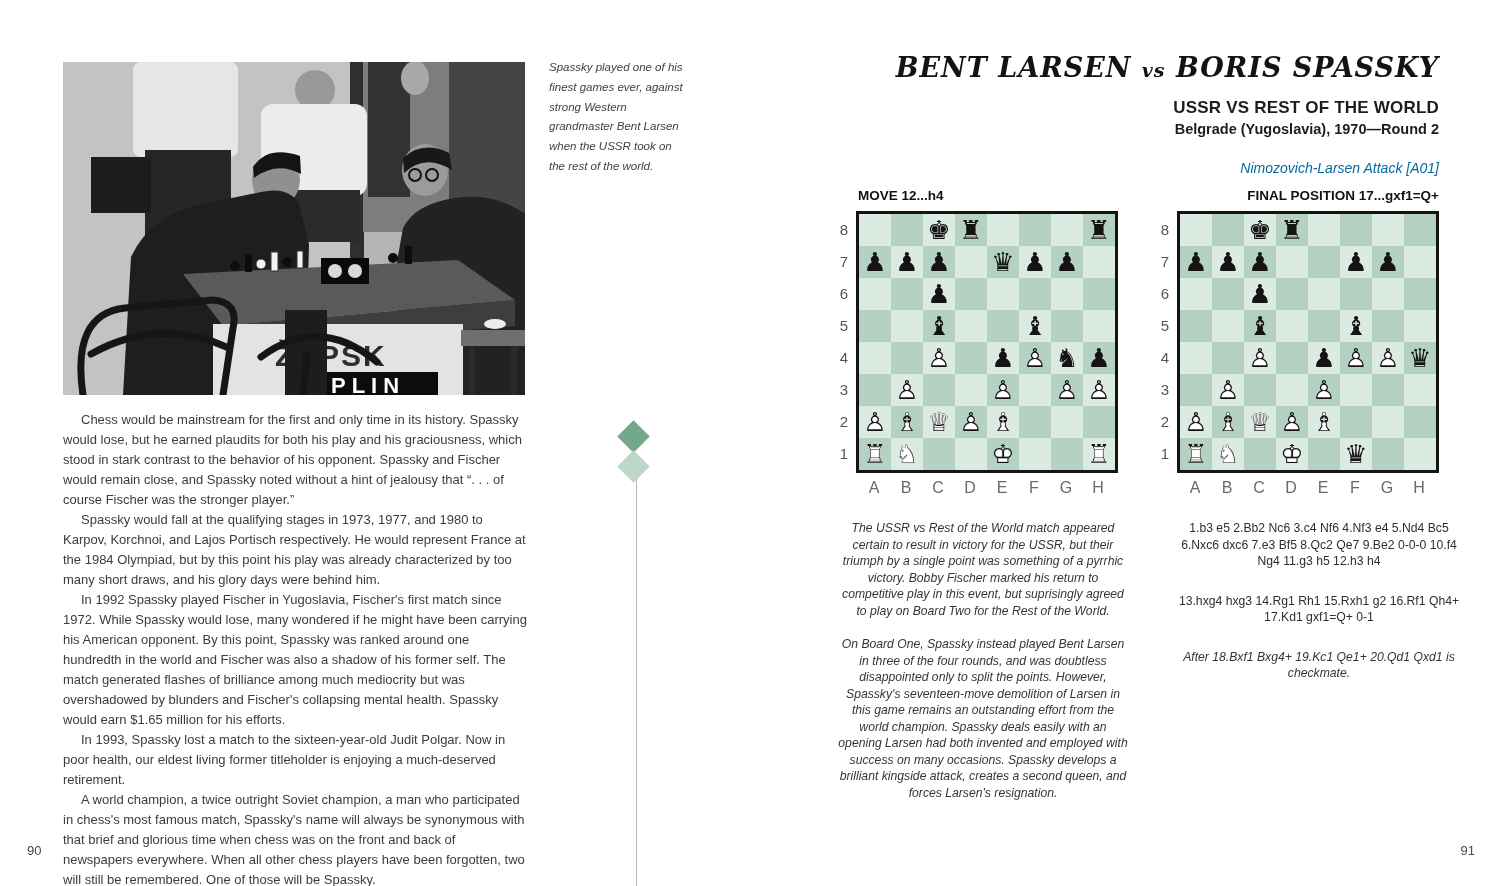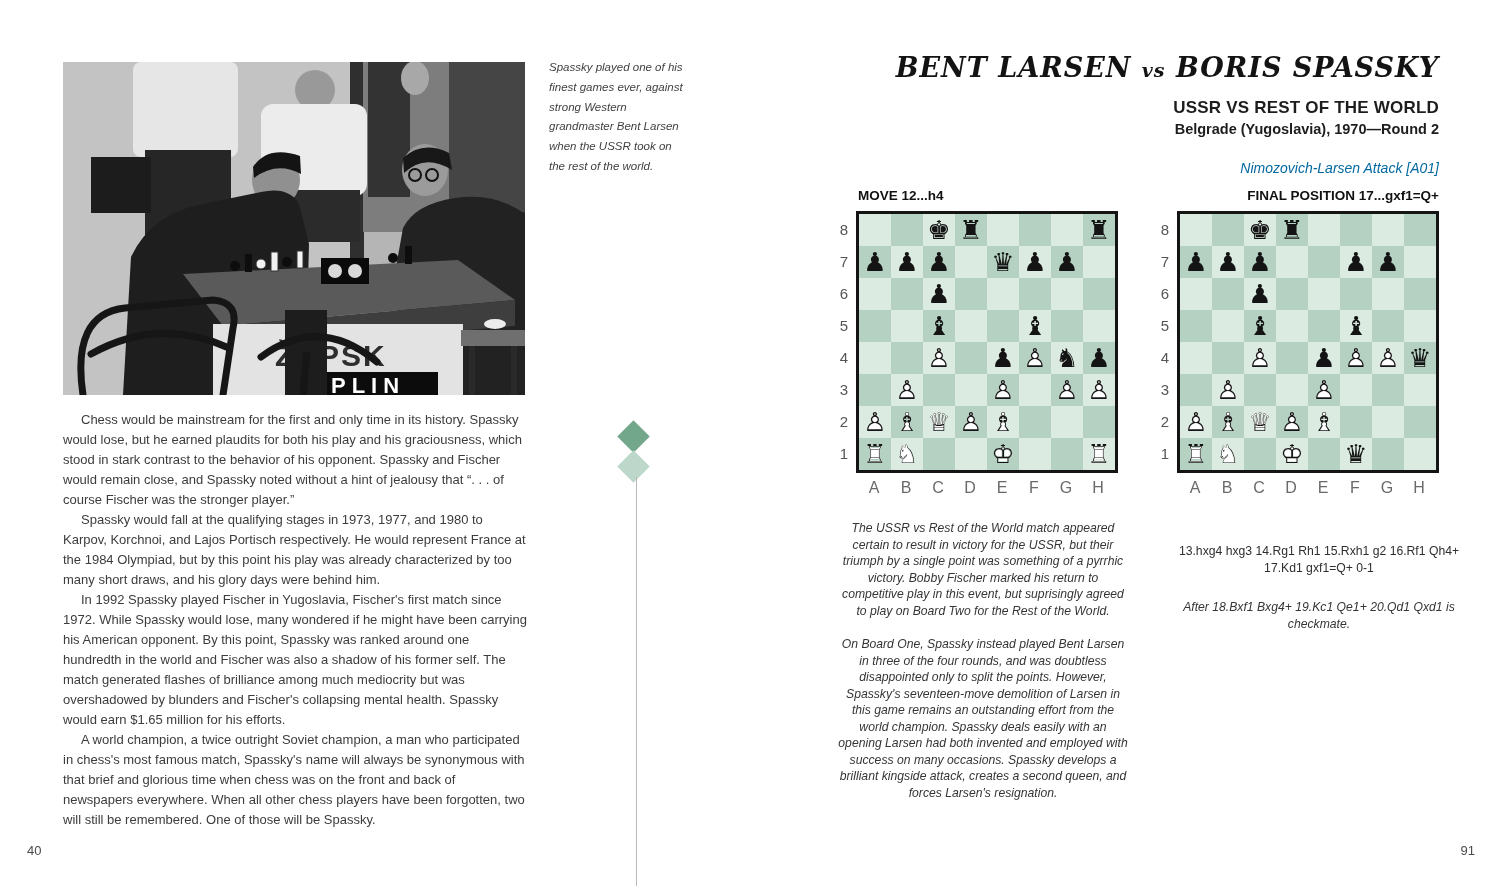--- a/index.html
+++ b/index.html
@@ -113,24 +113,25 @@
     <ellipse cx="432" cy="262" rx="11" ry="5" fill="#ededed"></ellipse>
   </svg>
 </div>
 
 <div class="caption">Spassky played one of his finest games ever, against strong Western grandmaster Bent Larsen when the USSR took on the rest of the world.</div>
 
 <div class="body-text">
   <p>Chess would be mainstream for the first and only time in its history. Spassky would lose, but he earned plaudits for both his play and his graciousness, which stood in stark contrast to the behavior of his opponent. Spassky and Fischer would remain close, and Spassky noted without a hint of jealousy that “. . . of course Fischer was the stronger player.”</p>
   <p>Spassky would fall at the qualifying stages in 1973, 1977, and 1980 to Karpov, Korchnoi, and Lajos Portisch respectively. He would represent France at the 1984 Olympiad, but by this point his play was already characterized by too many short draws, and his glory days were behind him.</p>
   <p>In 1992 Spassky played Fischer in Yugoslavia, Fischer's first match since 1972. While Spassky would lose, many wondered if he might have been carrying his American opponent. By this point, Spassky was ranked around one hundredth in the world and Fischer was also a shadow of his former self. The match generated flashes of brilliance among much mediocrity but was overshadowed by blunders and Fischer's collapsing mental health. Spassky would earn $1.65 million for his efforts.</p>
+  <p>In 1993, Spassky lost a match to the sixteen-year-old Judit Polgar. Now in poor health, our eldest living former titleholder is enjoying a much-deserved retirement.</p>
   <p>A world champion, a twice outright Soviet champion, a man who participated in chess's most famous match, Spassky's name will always be synonymous with that brief and glorious time when chess was on the front and back of newspapers everywhere. When all other chess players have been forgotten, two will still be remembered. One of those will be Spassky.</p>
 </div>
 
-<div class="page-num left">40</div>
+<div class="page-num left">90</div>
 
 <div class="diamond" style="left:622px;top:425px;background:#73a78c;"></div>
 <div class="diamond" style="left:622px;top:455px;background:#bdd8ca;"></div>
 <div class="vline" style="left:636px;top:477px;height:409px;"></div>
 
 <div class="rp-head">
   <div class="title"><span>BENT LARSEN</span> <span class="vs">vs</span> <span>BORIS SPASSKY</span></div>
   <div class="subtitle1">USSR VS REST OF THE WORLD</div>
   <div class="subtitle2">Belgrade (Yugoslavia), 1970—Round 2</div>
   <div class="opening">Nimozovich-Larsen Attack [A01]</div>
@@ -459,17 +460,18 @@
       <div>H</div>
     </div>
 </div>
 
 <div class="col col-left">
   <p class="italic">The USSR vs Rest of the World match appeared certain to result in victory for the USSR, but their triumph by a single point was something of a pyrrhic victory. Bobby Fischer marked his return to competitive play in this event, but suprisingly agreed to play on Board Two for the Rest of the World.</p>
   <p class="italic">On Board One, Spassky instead played Bent Larsen in three of the four rounds, and was doubtless disappointed only to split the points. However, Spassky's seventeen-move demolition of Larsen in this game remains an outstanding effort from the world champion. Spassky deals easily with an opening Larsen had both invented and employed with success on many occasions. Spassky develops a brilliant kingside attack, creates a second queen, and forces Larsen's resignation.</p>
 </div>
 
 <div class="col col-right">
+  <p class="moves">1.b3 e5 2.Bb2 Nc6 3.c4 Nf6 4.Nf3 e4 5.Nd4 Bc5 6.Nxc6 dxc6 7.e3 Bf5 8.Qc2 Qe7 9.Be2 0-0-0 10.f4 Ng4 11.g3 h5 12.h3 h4</p>
   <p class="moves gap">13.hxg4 hxg3 14.Rg1 Rh1 15.Rxh1 g2 16.Rf1 Qh4+ 17.Kd1 gxf1=Q+ 0-1</p>
   <p class="italic gap">After 18.Bxf1 Bxg4+ 19.Kc1 Qe1+ 20.Qd1 Qxd1 is checkmate.</p>
 </div>
 
 <div class="page-num right">91</div>
 
 </body></html>

